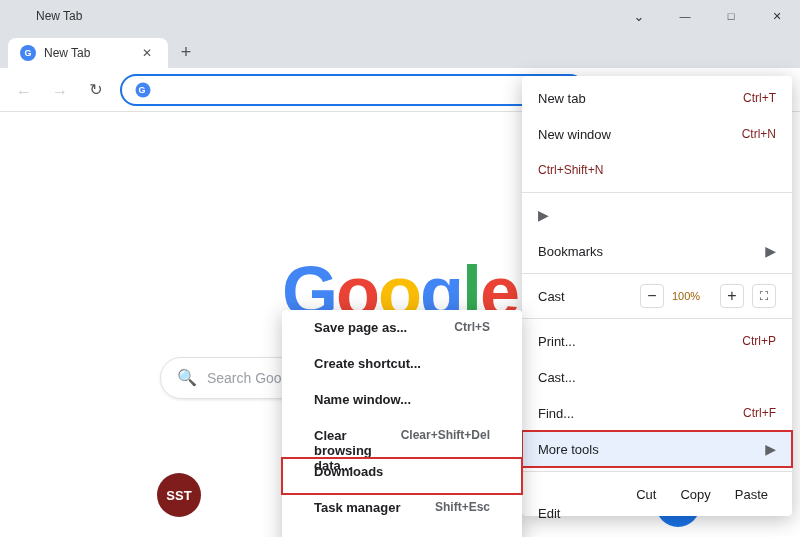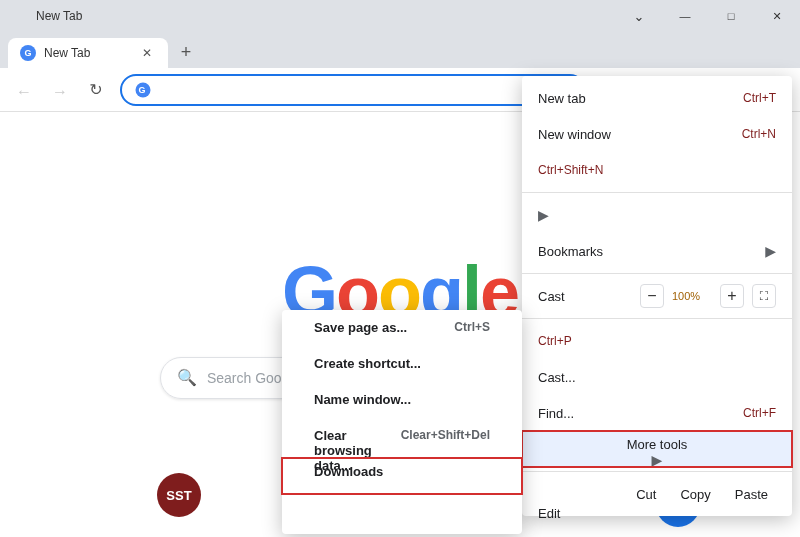--- a/index.html
+++ b/index.html
@@ -447,33 +447,34 @@
       <span class="zoom-value">100%</span>
       <div class="zoom-btn">+</div>
       <div class="zoom-fullscreen">
         <span style="font-size:12px;">⛶</span>
       </div>
     </div>
   </div>
   <div class="menu-divider"></div>
 
   <div class="menu-item">
+    <span class="menu-item-label">Print...</span>
     <span class="menu-shortcut">Ctrl+P</span>
   </div>
 
   <div class="menu-item">
     <span class="menu-item-label">Cast...</span>
   </div>
 
   <div class="menu-item">
     <span class="menu-item-label">Find...</span>
     <span class="menu-shortcut">Ctrl+F</span>
   </div>
 
-  <div class="menu-item red-box" style="background:#e8f0fe;flex-direction:column;">
+  <div class="menu-item red-box" style="background:#e8f0fe;">
     <span class="menu-item-label">More tools</span>
     <span class="menu-arrow">▶</span>
   </div>
   <div class="menu-divider"></div>
 
   <div class="edit-row">
     <span class="edit-label">Edit</span>
     <div class="edit-actions">
       <span class="edit-action-btn">Cut</span>
       <span class="edit-action-btn">Copy</span>
@@ -500,18 +501,22 @@
 
   <div class="submenu-item">
     <span>Clear browsing data...</span>
     <span class="submenu-shortcut">Clear+Shift+Del</span>
   </div>
 
   <div class="submenu-item" style="outline: 2px solid #d32f2f; outline-offset: -1px;">
     <span>Downloads</span>
   </div>
 
-
   <div class="submenu-item">
+    <span>Task manager</span>
+    <span class="submenu-shortcut">Shift+Esc</span>
+  </div>
+
+  <div class="submenu-item">
     
     
   </div>
 </div>
 
 </body></html>

